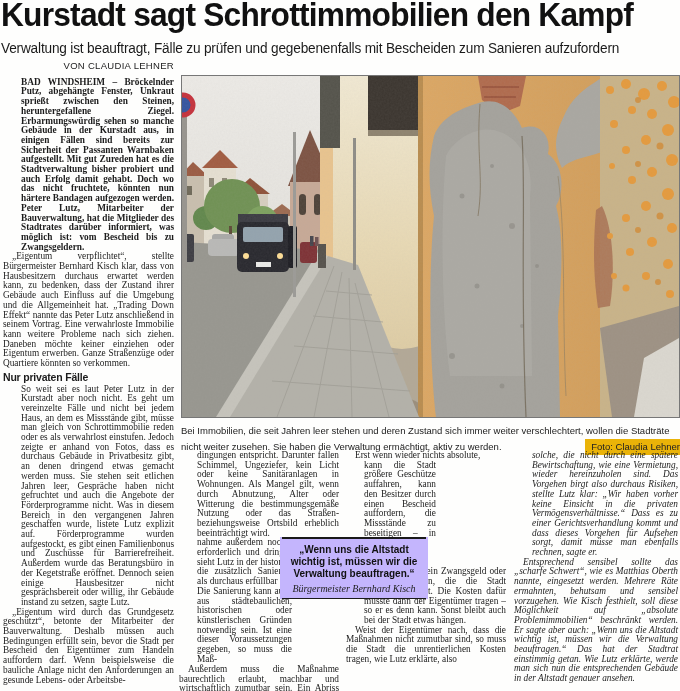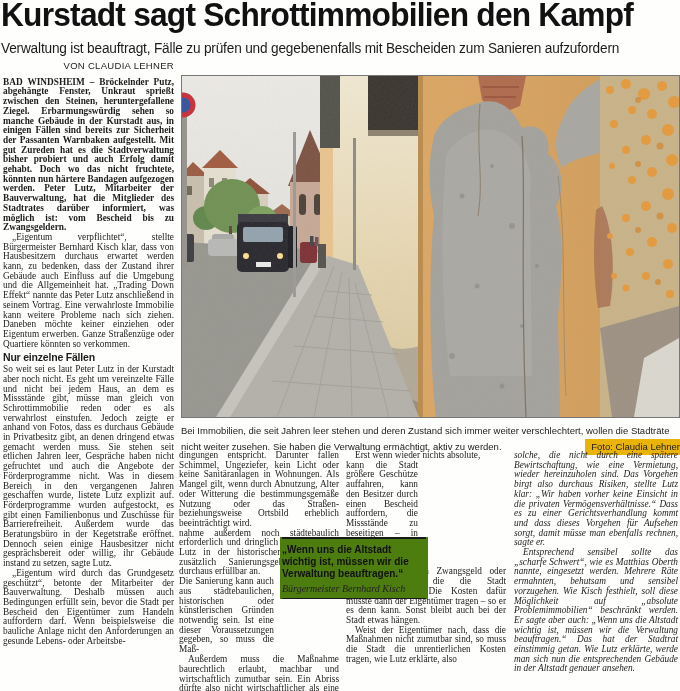--- a/index.html
+++ b/index.html
@@ -9,21 +9,21 @@
   .headline{position:absolute;left:1px;top:-4px;margin:0;font-family:"Liberation Sans",sans-serif;
             font-weight:bold;font-size:33px;letter-spacing:-0.8px;white-space:nowrap;
             transform:scaleX(0.96);transform-origin:left top;color:#111;}
   .subheadline{position:absolute;left:1px;top:39px;font-family:"Liberation Sans",sans-serif;
             font-size:15.5px;letter-spacing:-0.2px;white-space:nowrap;color:#1b1b1b;
             transform:scaleX(0.88);transform-origin:left top;}
   
   .col{position:absolute;text-align:justify;font-size:9.3px;line-height:9.7px;
        hyphens:auto;-webkit-hyphens:auto;color:#1c1c1c;}
   .col p{margin:0;text-indent:9px;}
-  .col p.noind{text-indent:0;}
+  .col p.noind{text-indent:0;margin-left:18px;}
   .col1{left:3px;top:61px;width:171px;}
   .byline{font-family:"Liberation Sans",sans-serif;font-size:9.5px;letter-spacing:0.3px;
           text-align:right;text-indent:0 !important;margin:0 0 7px 0 !important;}
   .lead{font-weight:bold;}
   .inner-subhead{font-family:"Liberation Sans",sans-serif;font-size:10.5px;font-weight:bold;
           margin:4px 0 2px 0;text-align:left;letter-spacing:-0.2px;}
   
   .photo{position:absolute;left:181px;top:75px;width:499px;height:343px;
          border:1px solid #777;box-sizing:border-box;background:#e9e8e5;}
   .photo svg{display:block;}
@@ -32,42 +32,42 @@
            font-family:"Liberation Sans",sans-serif;font-size:9.5px;line-height:16px;
            color:#222;}
   .credit{position:absolute;right:0;bottom:0;background:#eab308;padding-left:6px;}
   
   .col2{left:179px;top:451px;width:160px;}
   .col3{left:346px;top:451px;width:160px;}
   .col4{left:514px;top:451px;width:164px;font-style:italic;}
   .narrowL{width:95px;min-height:78px;}
   .narrowR{width:72px;margin-left:88px;min-height:78px;}
   
-  .pullquote{position:absolute;left:280px;top:537px;width:148px;background:#4d7c0f;
-             padding:0 2px;box-sizing:border-box;text-align:left;z-index:5;}
+  .pullquote{position:absolute;left:280px;top:537px;width:148px;background:#c4b5fd;
+             padding:0 2px;box-sizing:border-box;text-align:center;z-index:5;}
   .pq-rule-top{border-top:2px solid #1a1a1a;margin-bottom:5px;}
   .pq-text{font-family:"Liberation Sans",sans-serif;font-weight:bold;font-size:10px;
            line-height:12px;color:#111;}
   .pq-attr{font-family:"Liberation Serif",serif;font-style:italic;font-size:10px;
            margin-top:3px;color:#222;}
   .pq-rule-bottom{border-top:1px solid #1a1a1a;margin-top:4px;}
 </style>
 </head>
 <body>
 
 <div class="page">
 
   <h1 class="headline">Kurstadt sagt Schrottimmobilien den Kampf</h1>
   <div class="subheadline">Verwaltung ist beauftragt, Fälle zu prüfen und gegebenenfalls mit Bescheiden zum Sanieren aufzufordern</div>
 
   <div class="col col1">
     <p class="byline">VON CLAUDIA LEHNER</p>
     <p class="lead noind">BAD WINDSHEIM – Bröckelnder Putz, abgehängte Fenster, Unkraut sprießt zwischen den Steinen, heruntergefallene Ziegel. Erbarmungswürdig sehen so manche Gebäude in der Kurstadt aus, in einigen Fällen sind bereits zur Sicherheit der Passanten Warnbaken aufgestellt. Mit gut Zureden hat es die Stadtverwaltung bisher probiert und auch Erfolg damit gehabt. Doch wo das nicht fruchtete, könnten nun härtere Bandagen aufgezogen werden. Peter Lutz, Mitarbeiter der Bauverwaltung, hat die Mitglieder des Stadtrates darüber informiert, was möglich ist: vom Bescheid bis zu Zwangsgeldern.</p>
     <p>„Eigentum verpflichtet“, stellte Bürgermeister Bernhard Kisch klar, dass von Hausbesitzern durchaus erwartet werden kann, zu bedenken, dass der Zustand ihrer Gebäude auch Einfluss auf die Umgebung und die Allgemeinheit hat. „Trading Down Effekt“ nannte das Peter Lutz anschließend in seinem Vortrag. Eine verwahrloste Immobilie kann weitere Probleme nach sich ziehen. Daneben möchte keiner einziehen oder Eigentum erwerben. Ganze Straßenzüge oder Quartiere könnten so verkommen.</p>
-    <h3 class="inner-subhead">Nur einzelne Fällen</h3>
+    <h3 class="inner-subhead">Nur privaten Fälle</h3>
     <p class="noind">So weit sei es laut Peter Lutz in der Kurstadt aber noch nicht. Es geht um vereinzelte Fälle und nicht bei jedem Haus, an dem es Missstände gibt, müsse man gleich von Schrottimmobilie reden oder es als verwahrlost einstufen. Jedoch zeigte er anhand von Fotos, dass es durchaus Gebäude in Privatbesitz gibt, an denen dringend etwas gemacht werden muss. Sie stehen seit etlichen Jahren leer, Gespräche haben nicht gefruchtet und auch die Angebote der Förderprogramme nicht. Was in diesem Bereich in den vergangenen Jahren geschaffen wurde, listete Lutz explizit auf. Förderprogramme wurden aufgestockt, es gibt einen Familienbonus und Zuschüsse für Barrierefreiheit. Außerdem wurde das Beratungsbüro in der Kegetstraße eröffnet. Dennoch seien einige Hausbesitzer nicht gesprächsbereit oder willig, ihr Gebäude instand zu setzen, sagte Lutz.</p>
     <p>„Eigentum wird durch das Grundgesetz geschützt“, betonte der Mitarbeiter der Bauverwaltung. Deshalb müssen auch Bedingungen erfüllt sein, bevor die Stadt per Bescheid den Eigentümer zum Handeln auffordern darf. Wenn beispielsweise die bauliche Anlage nicht den Anforderungen an gesunde Lebens- oder Arbeitsbe-</p>
   </div>
 
   <div class="photo">
     <svg width="497" height="341" viewBox="0 0 497 341" preserveAspectRatio="none">
       <defs>
         <linearGradient id="skyg" x1="0" y1="0" x2="0" y2="1">
           <stop offset="0" stop-color="#edebe7"></stop>
             <stop offset="1" stop-color="#dcdad4"></stop>

